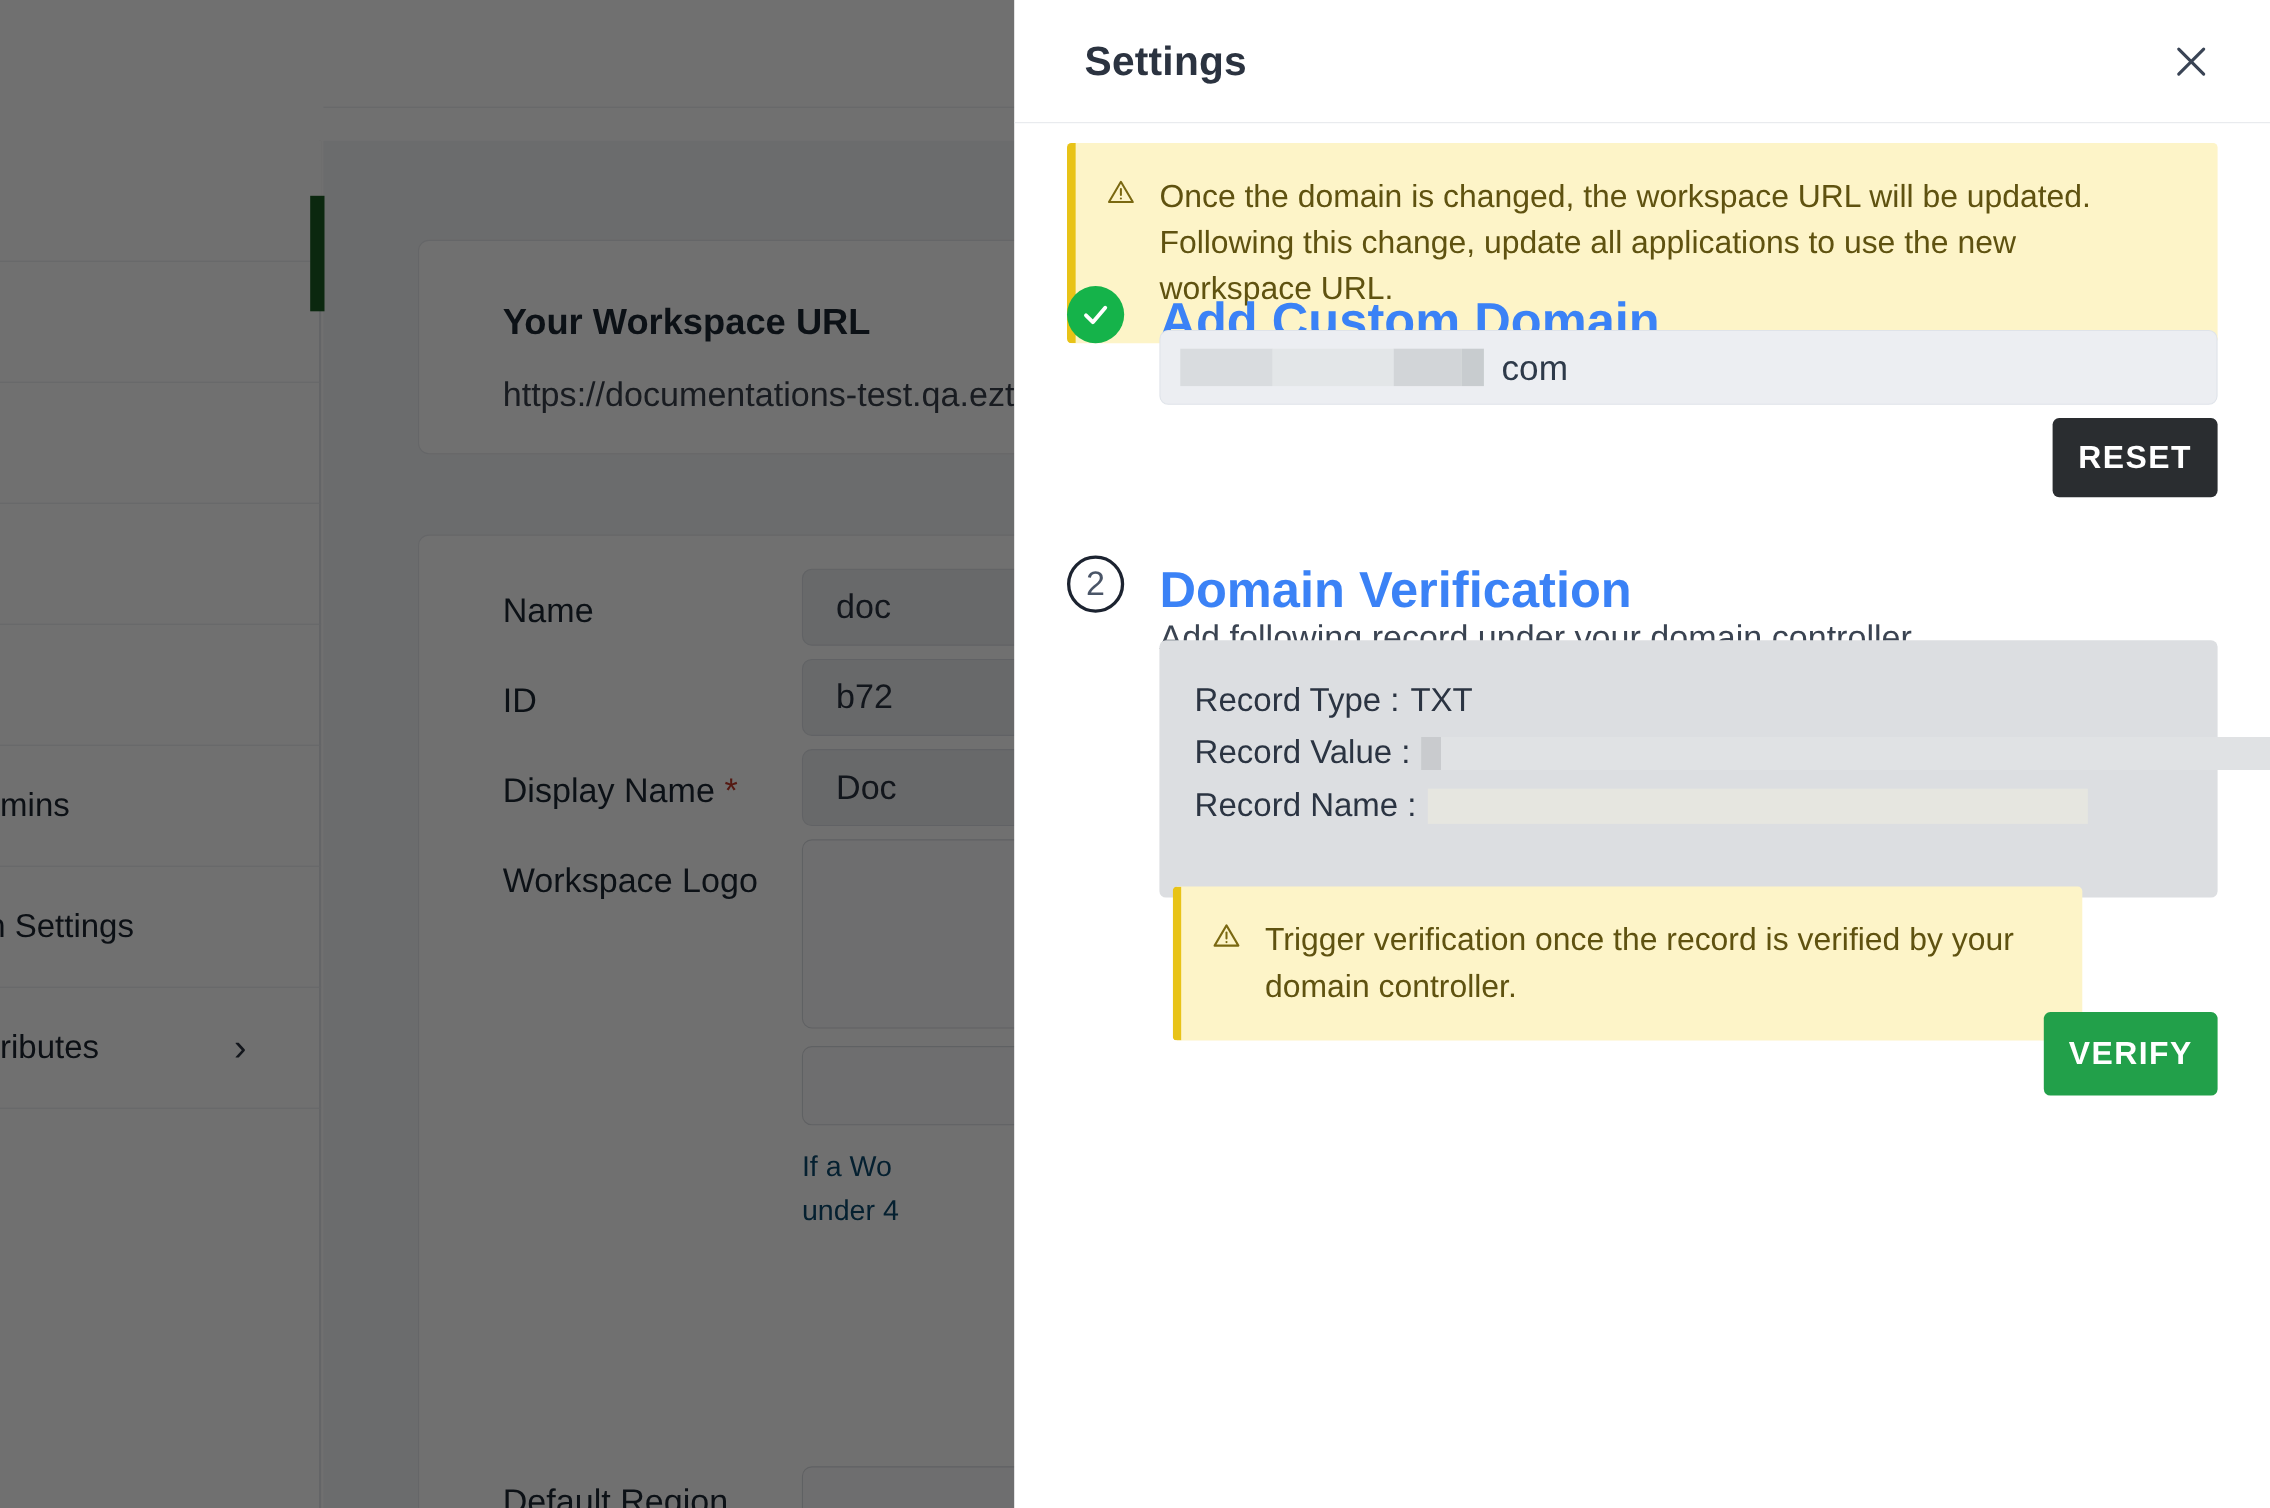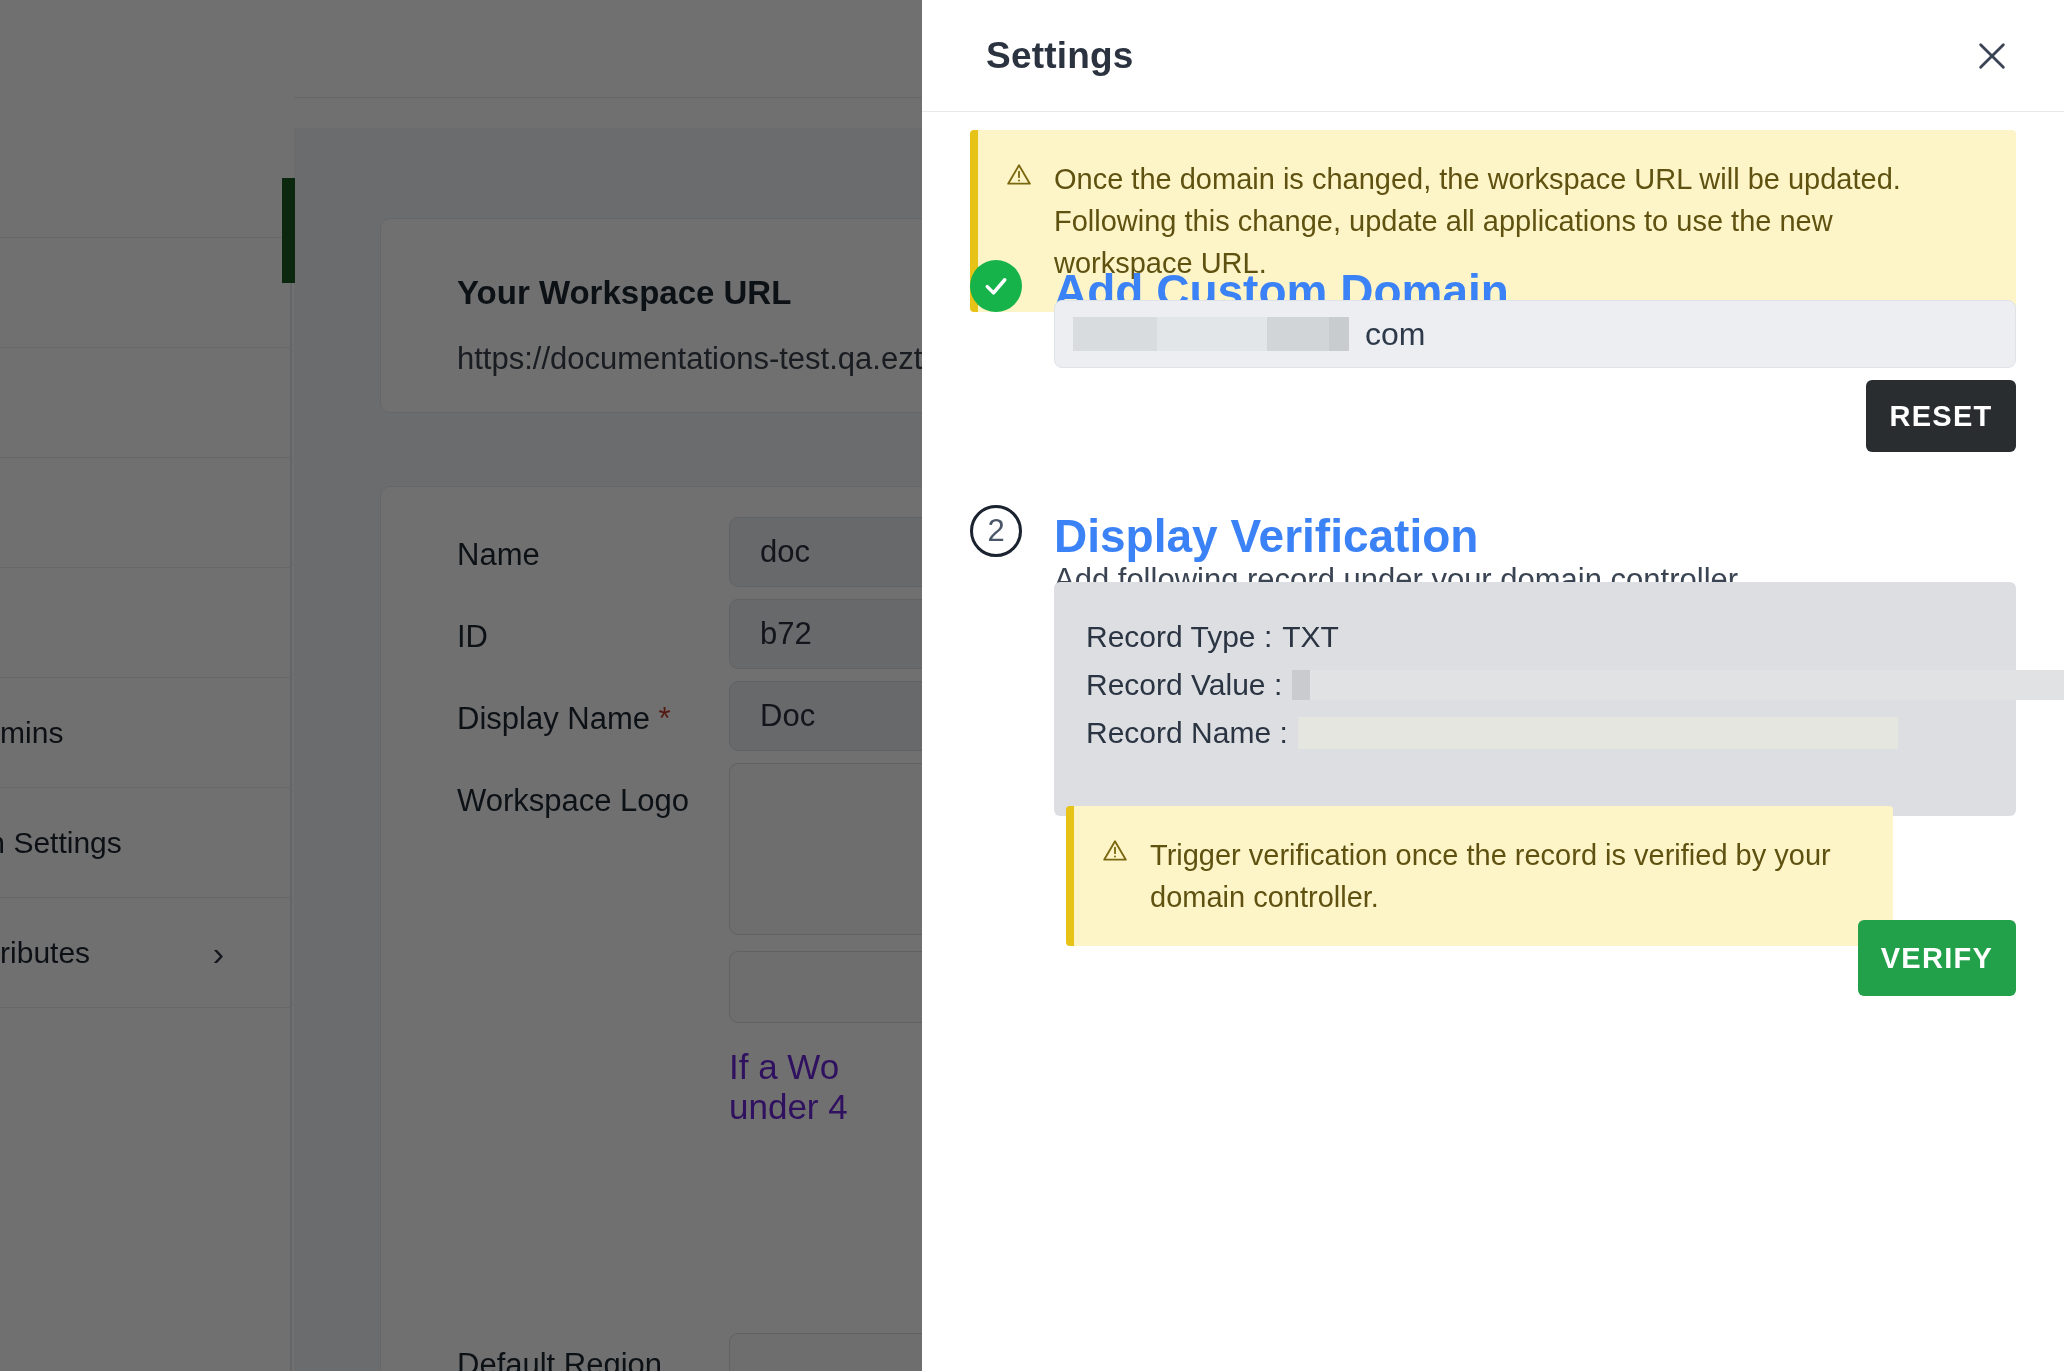--- a/index.html
+++ b/index.html
@@ -76,21 +76,21 @@
     position: absolute; background: #eceef1;
     border: 1px solid #dde0e5; border-radius: 9px;
     display: flex; align-items: center; padding-left: 30px;
     font-size: 31px; color: #2b3340; overflow: hidden; white-space: nowrap;
   }
   .fbox {
     position: absolute; background: #fbfbfc;
     border: 1px solid #d9dce1; border-radius: 9px;
   }
   .fhelp {
-    position: absolute; font-size: 35px; color: #6d28d9;
+    position: absolute; font-size: 26px; color: #0c4a6e;
     line-height: 1.5; white-space: nowrap;
   }
   .dim-overlay {
     position: absolute; inset: 0;
     background: rgba(0,0,0,0.56);
   }
 
   
   .panel {
     position: absolute; left: 922px; top: 0; width: 1142px; height: 1371px;
@@ -291,21 +291,21 @@
         <span class="redact" style="width:84px; background:#d9dcdf"></span>
         <span class="redact" style="width:110px; background:#e3e6e8"></span>
         <span class="redact" style="width:62px; background:#d2d5d8"></span>
         <span class="redact" style="width:20px; background:#c8cccf"></span>
         <span class="domain-suffix">com</span>
       </div>
 
       <button class="btn btn-reset">RESET</button>
 
       <div class="step-marker step-num">2</div>
-      <div class="sec-title" style="top:397px">Display Verification</div>
+      <div class="sec-title" style="top:397px">Domain Verification</div>
       <div class="sec-sub" style="top:450px">Add following record under your domain controller.</div>
 
       <div class="record-box">
         <div class="rec-row" style="top:38px">
           <span>Record Type :</span>
           <span style="margin-left:10px">TXT</span>
         </div>
         <div class="rec-row" style="top:86px">
           <span>Record Value :</span>
           <span class="redact" style="margin-left:10px; width:18px; height:30px; background:#c9cbce"></span>

